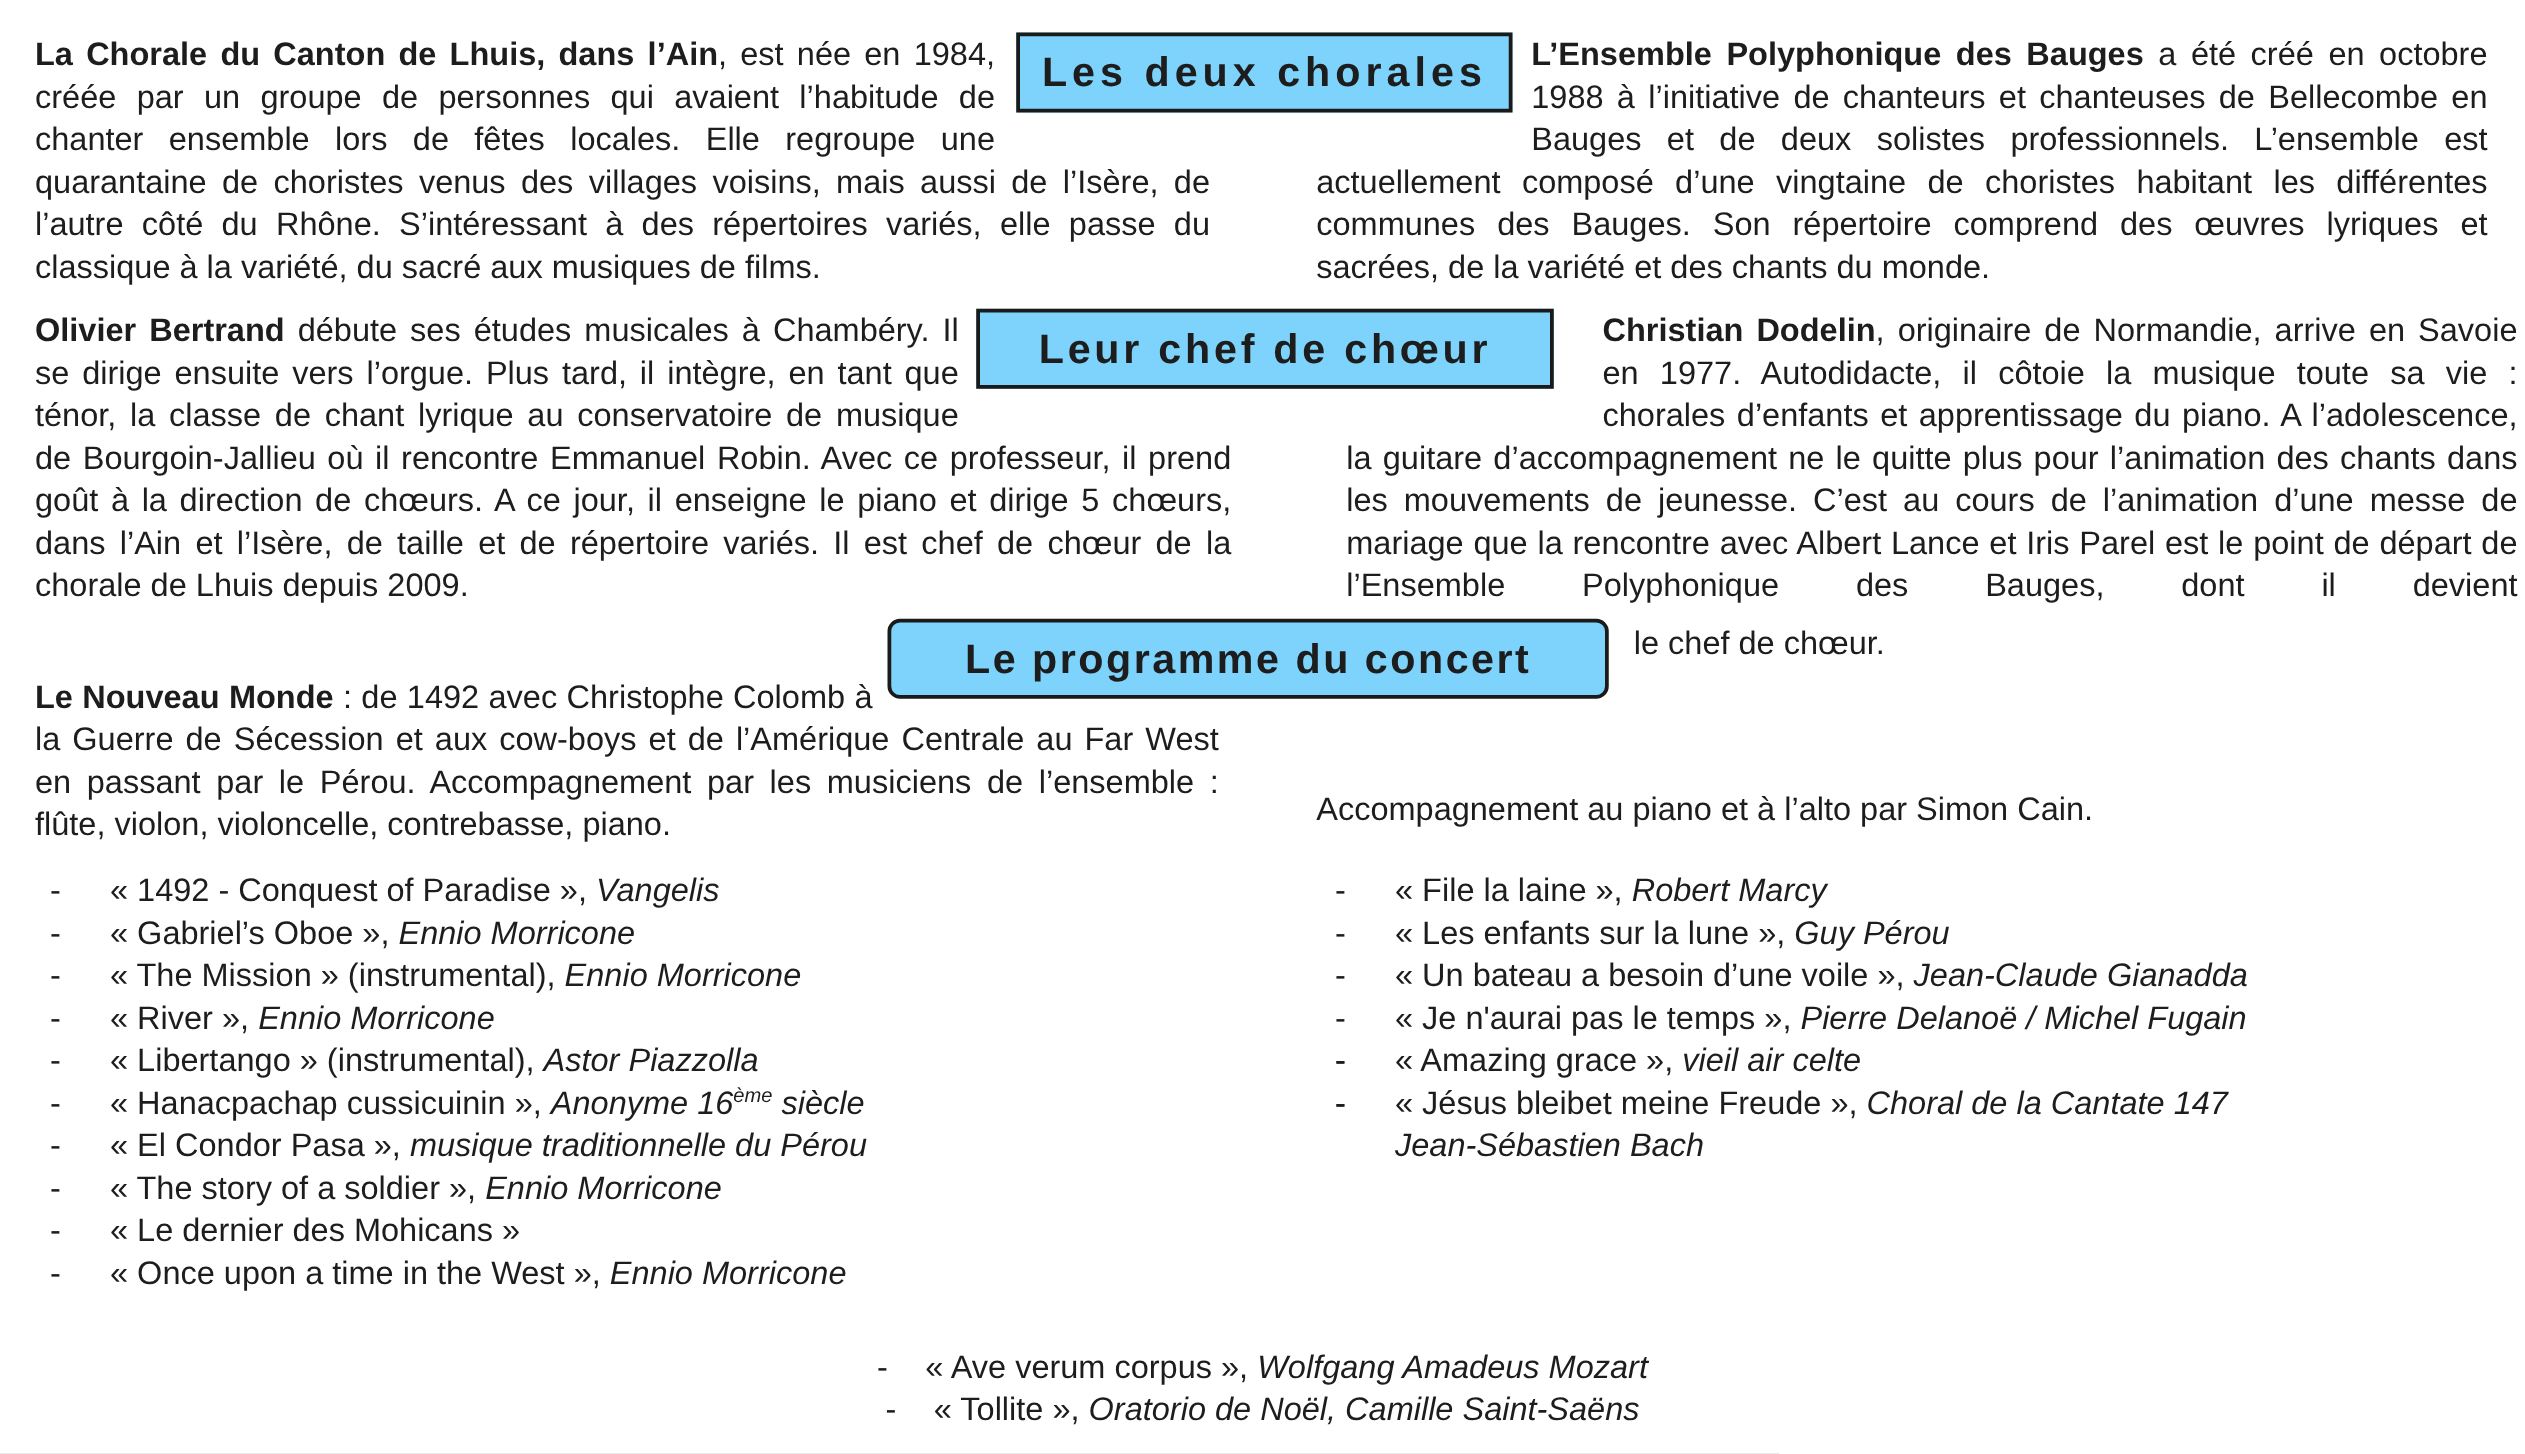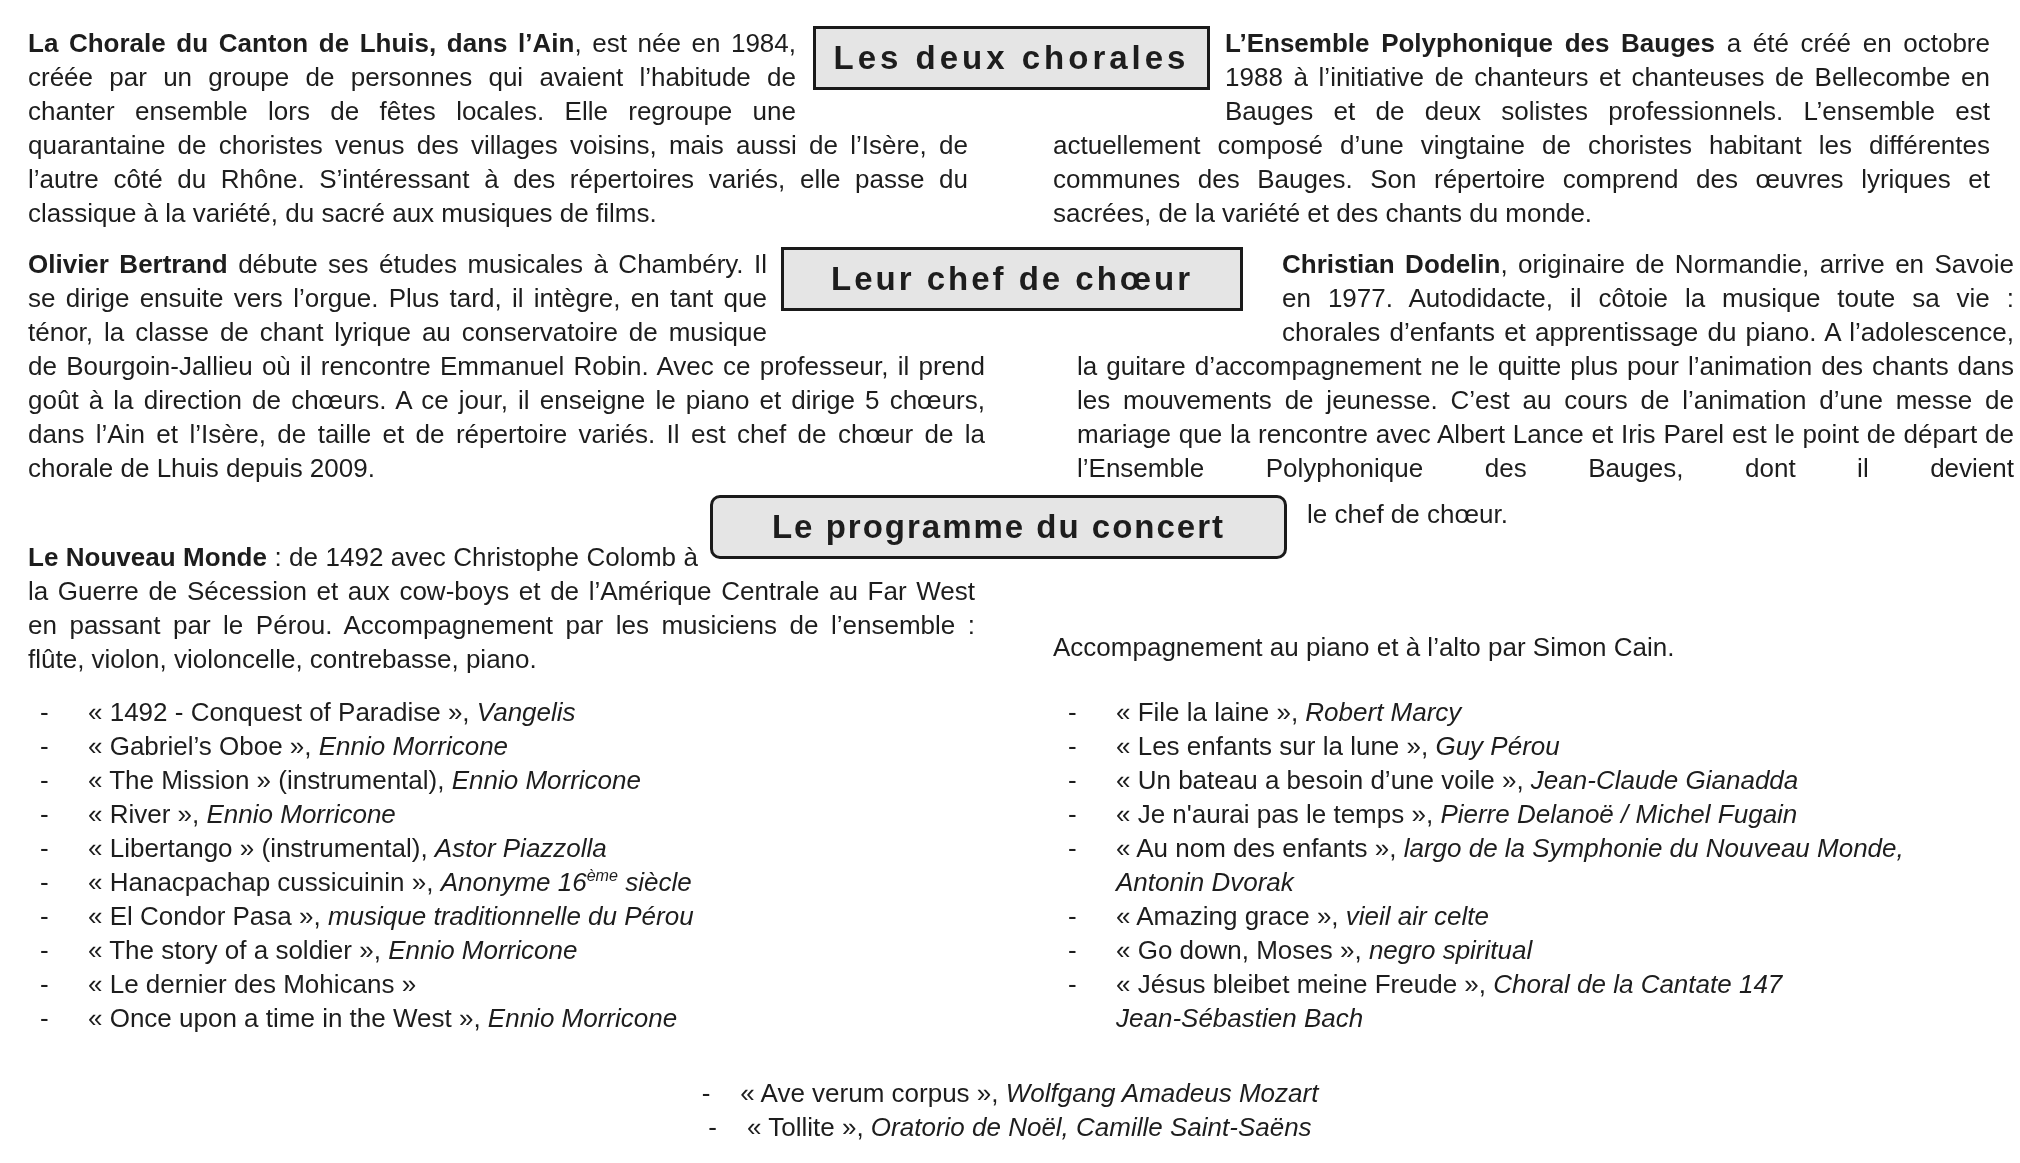--- a/index.html
+++ b/index.html
@@ -24,21 +24,21 @@
   .para p { margin: 0; }
   .lead { font-weight: 700; }
   .spacer { display: block; }
   .sr { float: right; }
   .sl { float: left; }
   .justify-last { text-align-last: justify; margin-left: 24px; }
   .title-box {
     position: absolute;
     box-sizing: border-box;
     border: 3px solid #1a1a1a;
-    background: #e5e5e5;
+    background: #7dd3fc;
     display: flex;
     align-items: center;
     justify-content: center;
     font-weight: 700;
     font-size: 33px;
     white-space: nowrap;
   }
   .ls4 { letter-spacing: 4px; }
   .ls3 { letter-spacing: 3px; text-align: center; }
   .ls2 { letter-spacing: 2px; }
@@ -116,23 +116,23 @@
       <div class="prog-item"><span class="dash">-</span><span><span>« The story of a soldier », </span><span class="it">Ennio Morricone</span></span></div>
       <div class="prog-item"><span class="dash">-</span><span><span>« Le dernier des Mohicans »</span></span></div>
       <div class="prog-item"><span class="dash">-</span><span><span>« Once upon a time in the West », </span><span class="it">Ennio Morricone</span></span></div>
     </div>
 
   <div class="prog-list" style="left:1068px; top:695px; width:925px;">
       <div class="prog-item"><span class="dash">-</span><span><span>« File la laine », </span><span class="it">Robert Marcy</span></span></div>
       <div class="prog-item"><span class="dash">-</span><span><span>« Les enfants sur la lune », </span><span class="it">Guy Pérou</span></span></div>
       <div class="prog-item"><span class="dash">-</span><span><span>« Un bateau a besoin d’une voile », </span><span class="it">Jean-Claude Gianadda</span></span></div>
       <div class="prog-item"><span class="dash">-</span><span><span>« Je n'aurai pas le temps », </span><span class="it">Pierre Delanoë / Michel Fugain</span></span></div>
-      <div class="prog-item"><span class="dash">-</span><span><span>« Au nom des enfants », </span><span class="it">largo de la Symphonie du Nouveau Monde,</span><br><span class="it">Antonin Dvorak</span></span></div>
+      <div class="prog-item"><span class="dash">-</span></div>
       <div class="prog-item"><span class="dash">-</span><span><span>« Amazing grace », </span><span class="it">vieil air celte</span></span></div>
-      <div class="prog-item"><span class="dash">-</span><span><span>« Go down, Moses », </span><span class="it">negro spiritual</span></span></div>
+      <div class="prog-item"><span class="dash">-</span></div>
       <div class="prog-item"><span class="dash">-</span><span><span>« Jésus bleibet meine Freude », </span><span class="it">Choral de la Cantate 147</span><br><span class="it">Jean-Sébastien Bach</span></span></div>
     </div>
 
   <div class="prog-list center" style="left:0; top:1076px; width:2020px;">
       <div class="prog-item"><span class="dash">-</span><span><span>« Ave verum corpus », </span><span class="it">Wolfgang Amadeus Mozart</span></span></div>
       <div class="prog-item"><span class="dash">-</span><span><span>« Tollite », </span><span class="it">Oratorio de Noël, Camille Saint-Saëns</span></span></div>
     </div>
 
 </div>
 

